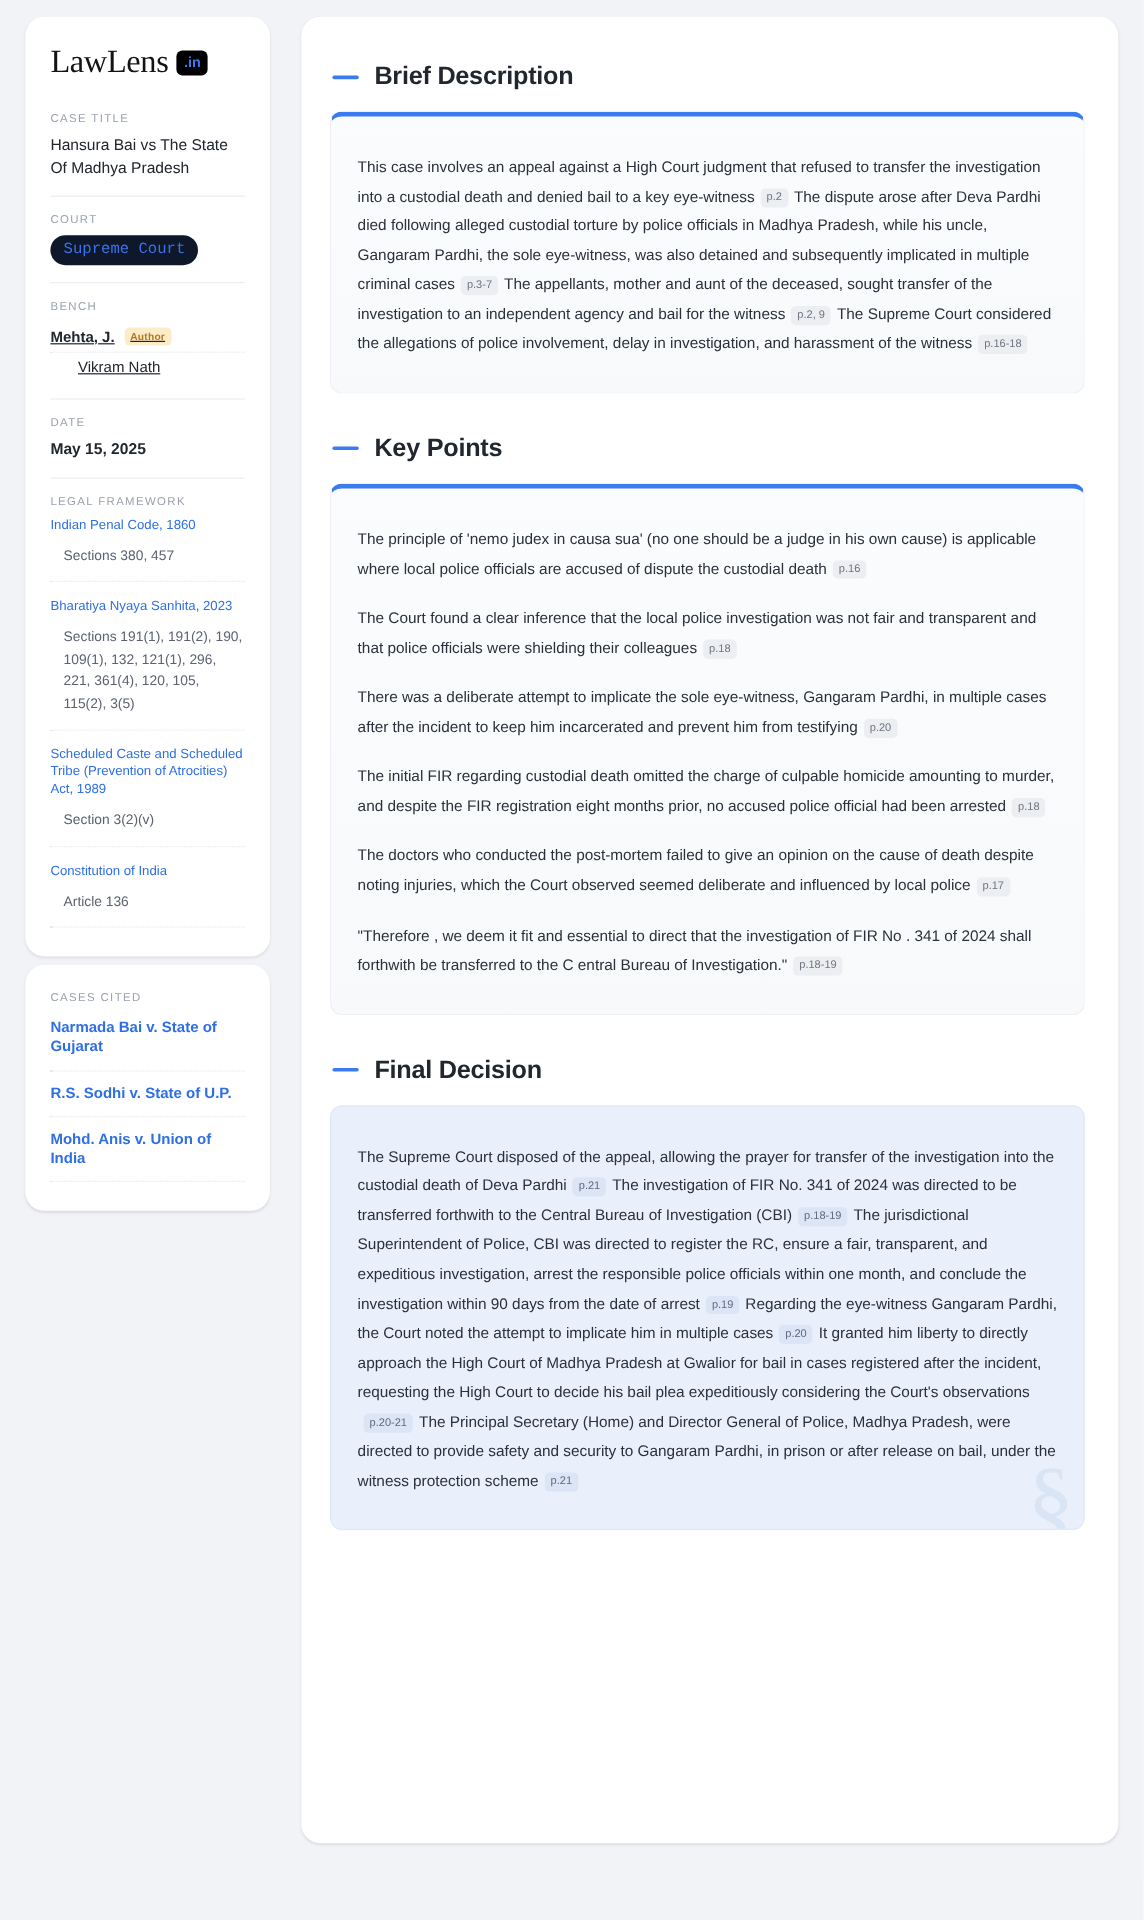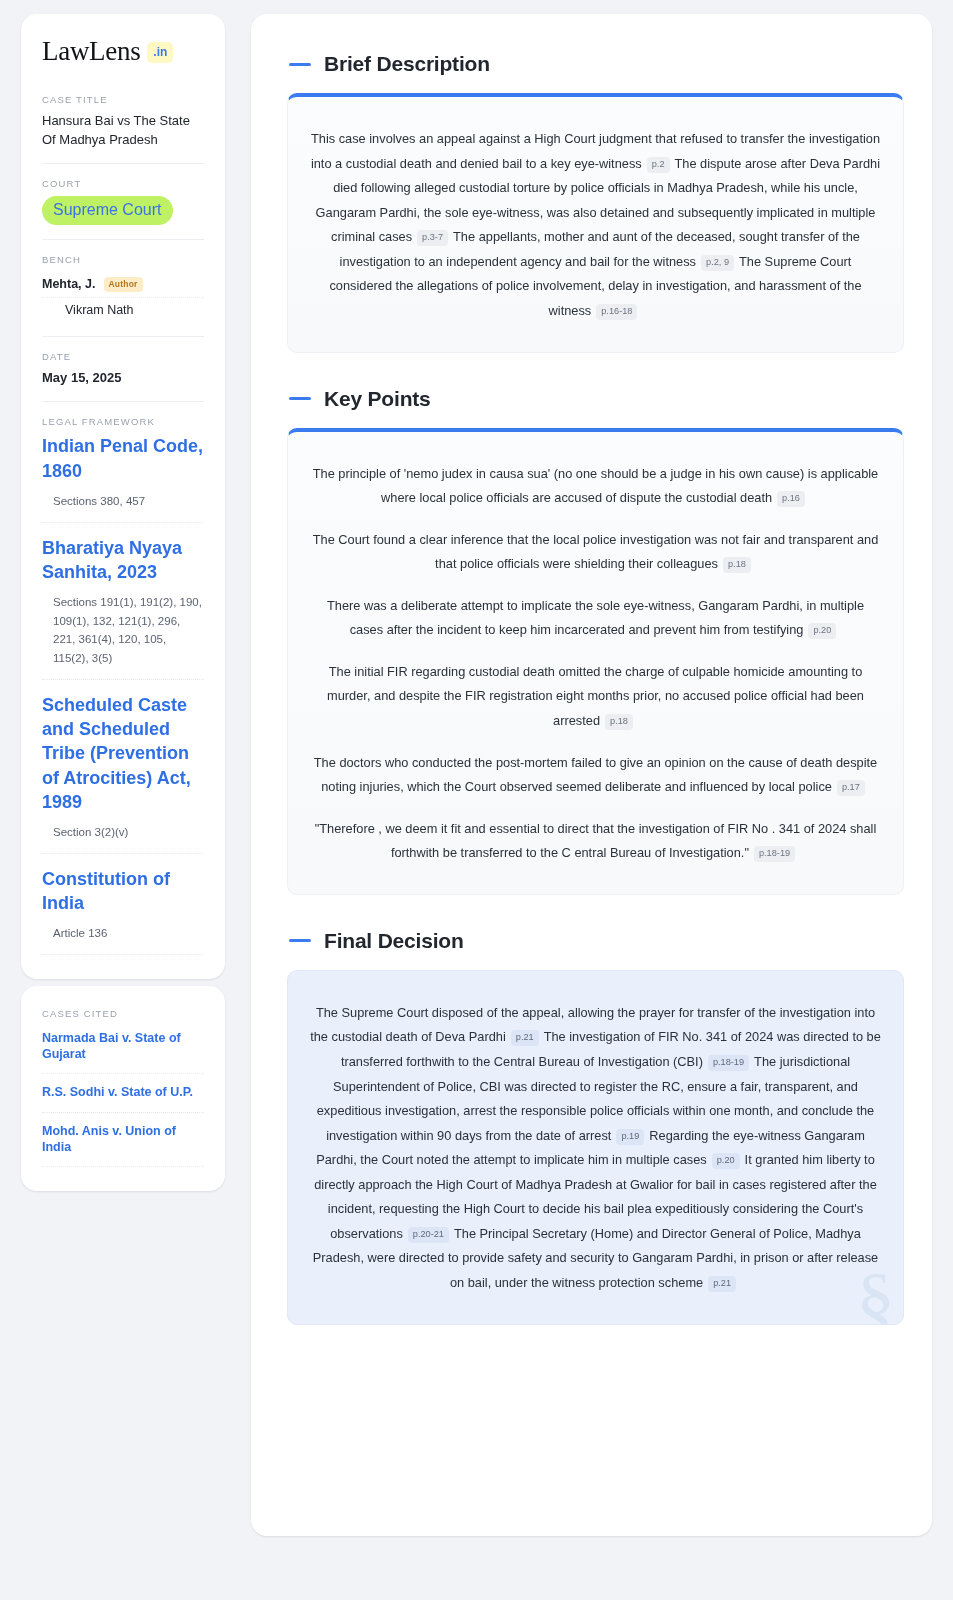--- a/index.html
+++ b/index.html
@@ -39,21 +39,21 @@
     align-items: center;
     gap: 7px;
     margin-bottom: 27px;
     white-space: nowrap;
   }
   .brand-tld {
     font-family: "Liberation Sans", sans-serif;
     font-size: 12px;
     font-weight: 700;
     color: #3b7bf0;
-    background: #fef9c3;
+    background: #000000;
     border-radius: 5px;
     padding: 3px 6px 4px 6px;
     letter-spacing: 0;
     position: relative;
     top: 1px;
   }
 
   .meta-label {
     font-size: 9.5px;
     letter-spacing: 1.15px;
@@ -68,53 +68,55 @@
     line-height: 1.44;
   }
   .meta-block { padding-bottom: 14px; }
   .divider {
     border-top: 1px solid #eceef2;
     margin-bottom: 14px;
   }
 
   .pill-court {
     display: inline-block;
-    background: #bef264;
+    background: #0f172a;
     color: #3b72e8;
-    font-size: 16px;
+    font-size: 13px;
     border-radius: 20px;
     padding: 4px 11px 5px 11px;
     line-height: 1.2;
+    font-family: Liberation Mono, monospace;
   }
 
   .judge-row {
     font-size: 12.5px;
     color: #21262e;
     padding: 5px 0;
     display: flex;
     align-items: center;
     gap: 8px;
     border-bottom: 1px dotted #e6e9ef;
+    text-decoration: underline;
   }
   .judge-row:last-child { border-bottom: none; margin-left: 23px; }
   .judge-name-author { font-weight: 700; }
   .badge-author {
     background: #fdecc8;
     color: #b4761b;
     font-size: 8.5px;
     font-weight: 700;
     border-radius: 4px;
     padding: 2px 5px 3px 5px;
     letter-spacing: 0.2px;
   }
 
   .law-title {
     color: #2f6fe4;
-    font-size: 18px;
-    font-weight: 700;
+    font-size: 11px;
+    font-weight: 400;
     line-height: 1.35;
     margin-bottom: 9px;
   }
   .law-sections {
     font-size: 11.5px;
     color: #5b6270;
     line-height: 1.62;
     padding-left: 11px;
     padding-bottom: 11px;
     border-bottom: 1px dotted #e6e9ef;
@@ -132,23 +134,22 @@
     line-height: 1.3;
   }
   .case-link:first-of-type { padding-top: 4px; }
 
   
   .main {
     flex: 1;
     background: #ffffff;
     border-radius: 16px;
     box-shadow: 0 1px 3px rgba(16,24,40,0.06), 0 1px 2px rgba(16,24,40,0.04);
-    padding: 38px 28px 44px 36px;
+    padding: 38px 28px 44px 24px;
     min-height: 1522px;
-    text-align: center;
   }
 
   .section { margin-bottom: 34px; }
   .section:last-child { margin-bottom: 0; }
 
   .section-head {
     display: flex;
     align-items: center;
     gap: 13px;
     margin-bottom: 17px;

